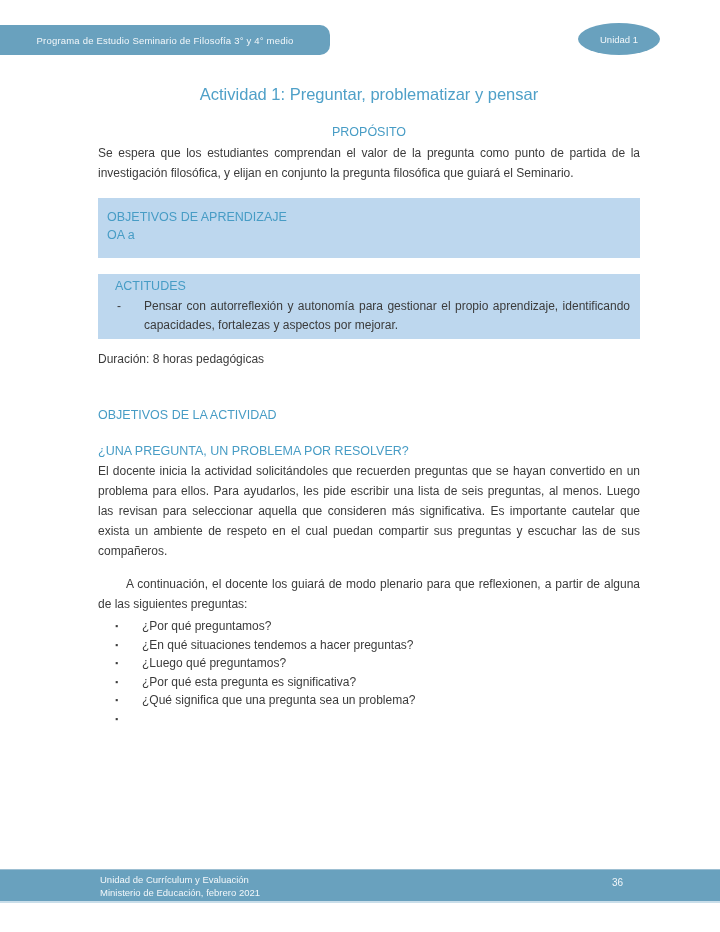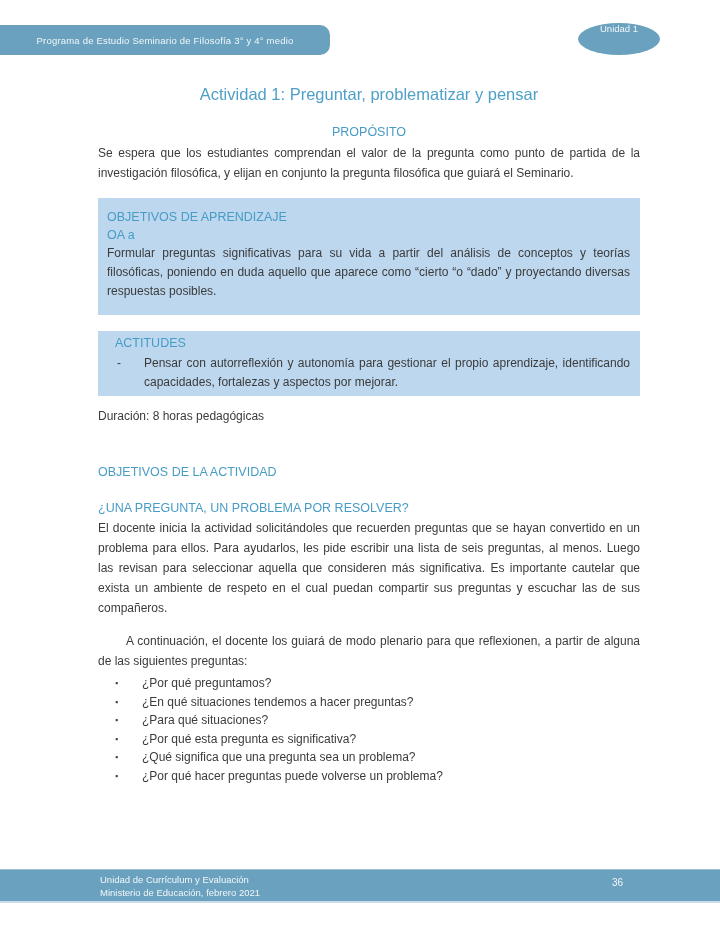--- a/index.html
+++ b/index.html
@@ -24,21 +24,21 @@
     color: #f2f7fa;
     font-size: 9.5px;
     letter-spacing: 0.2px;
   }
   .unit-badge {
     position: absolute;
     left: 578px; top: 23px;
     width: 82px; height: 32px;
     background: #69a1be;
     border-radius: 50%;
-    display: flex; justify-content: center;
+    display: flex; align-items: center; justify-content: center;
     color: #f2f7fa;
     font-size: 9.5px;
   }
 
   
   .content {
     position: absolute;
     left: 98px; top: 82px;
     width: 542px;
   }
@@ -150,21 +150,20 @@
   <div class="content">
 
     <h1 class="activity-title">Actividad 1: Preguntar, problematizar y pensar</h1>
 
     <h2 class="h-teal proposito-heading">PROPÓSITO</h2>
     <p class="p-body proposito-body">Se espera que los estudiantes comprendan el valor de la pregunta como punto de partida de la investigación filosófica, y elijan en conjunto la pregunta filosófica que guiará el Seminario.</p>
 
     <div class="blue-box objetivos-box">
       <h3 class="h-teal box-heading">OBJETIVOS DE APRENDIZAJE</h3>
       <h4 class="h-teal oa-label">OA a</h4>
-      <p class="p-body">Formular preguntas significativas para su vida a partir del análisis de conceptos y teorías filosóficas, poniendo en duda aquello que aparece como “cierto “o “dado” y proyectando diversas respuestas posibles.</p>
     </div>
 
     <div class="blue-box actitudes-box">
       <h3 class="h-teal box-heading">ACTITUDES</h3>
       <div class="p-body dash-item">
         <span class="dash-marker">-</span>
         <span>Pensar con autorreflexión y autonomía para gestionar el propio aprendizaje, identificando capacidades, fortalezas y aspectos por mejorar.</span>
       </div>
     </div>
 
@@ -181,33 +180,32 @@
       <li class="question-item">
         <span class="square-bullet">▪</span>
         <span>¿Por qué preguntamos?</span>
       </li>
       <li class="question-item">
         <span class="square-bullet">▪</span>
         <span>¿En qué situaciones tendemos a hacer preguntas?</span>
       </li>
       <li class="question-item">
         <span class="square-bullet">▪</span>
-        <span>¿Para qué situaciones?</span>
+        <span>¿Luego qué preguntamos?</span>
       </li>
       <li class="question-item">
         <span class="square-bullet">▪</span>
         <span>¿Por qué esta pregunta es significativa?</span>
       </li>
       <li class="question-item">
         <span class="square-bullet">▪</span>
         <span>¿Qué significa que una pregunta sea un problema?</span>
       </li>
       <li class="question-item">
         <span class="square-bullet">▪</span>
-        <span>¿Por qué hacer preguntas puede volverse un problema?</span>
       </li>
     </ul>
 
   </div>
 
   <div class="footer-bar">
     <div class="footer-org">
       <div>Unidad de Currículum y Evaluación</div>
       <div>Ministerio de Educación, febrero 2021</div>
     </div>

